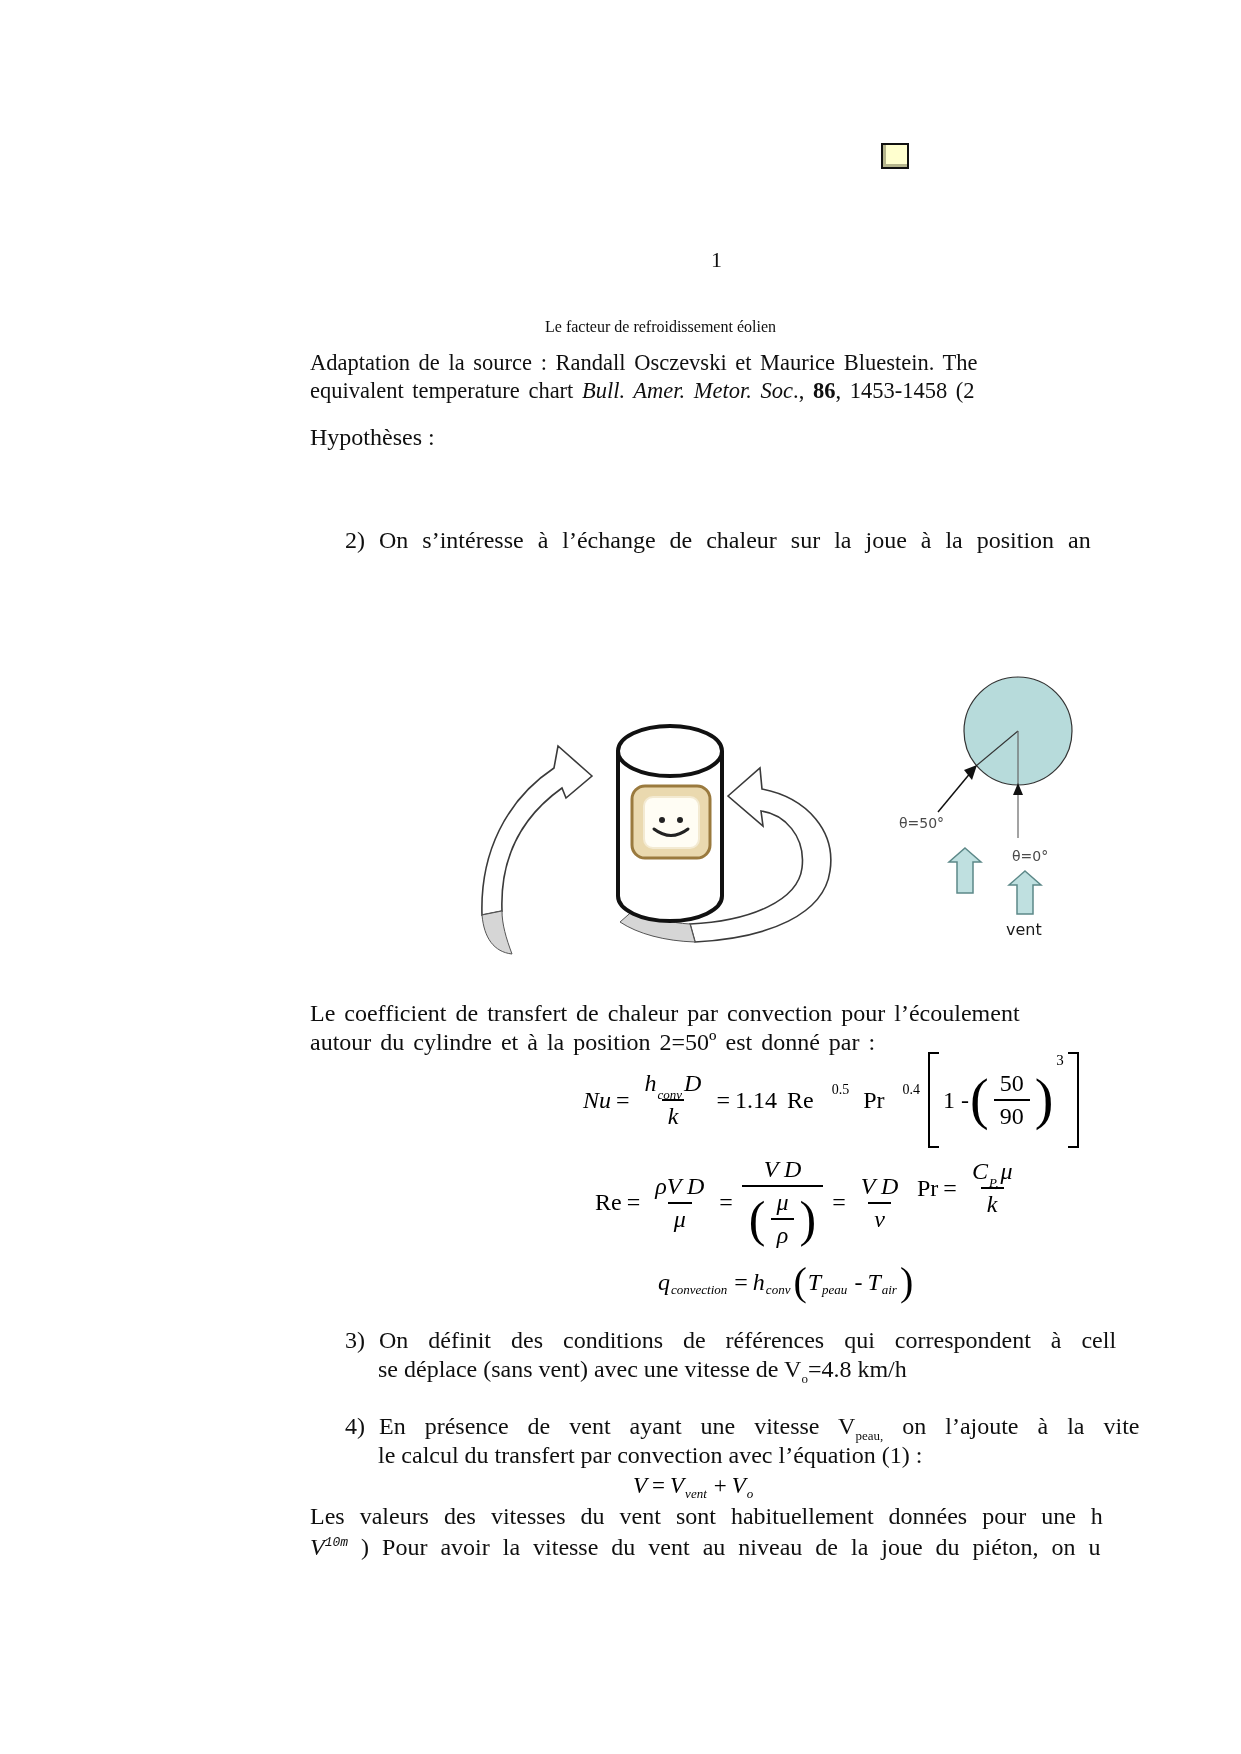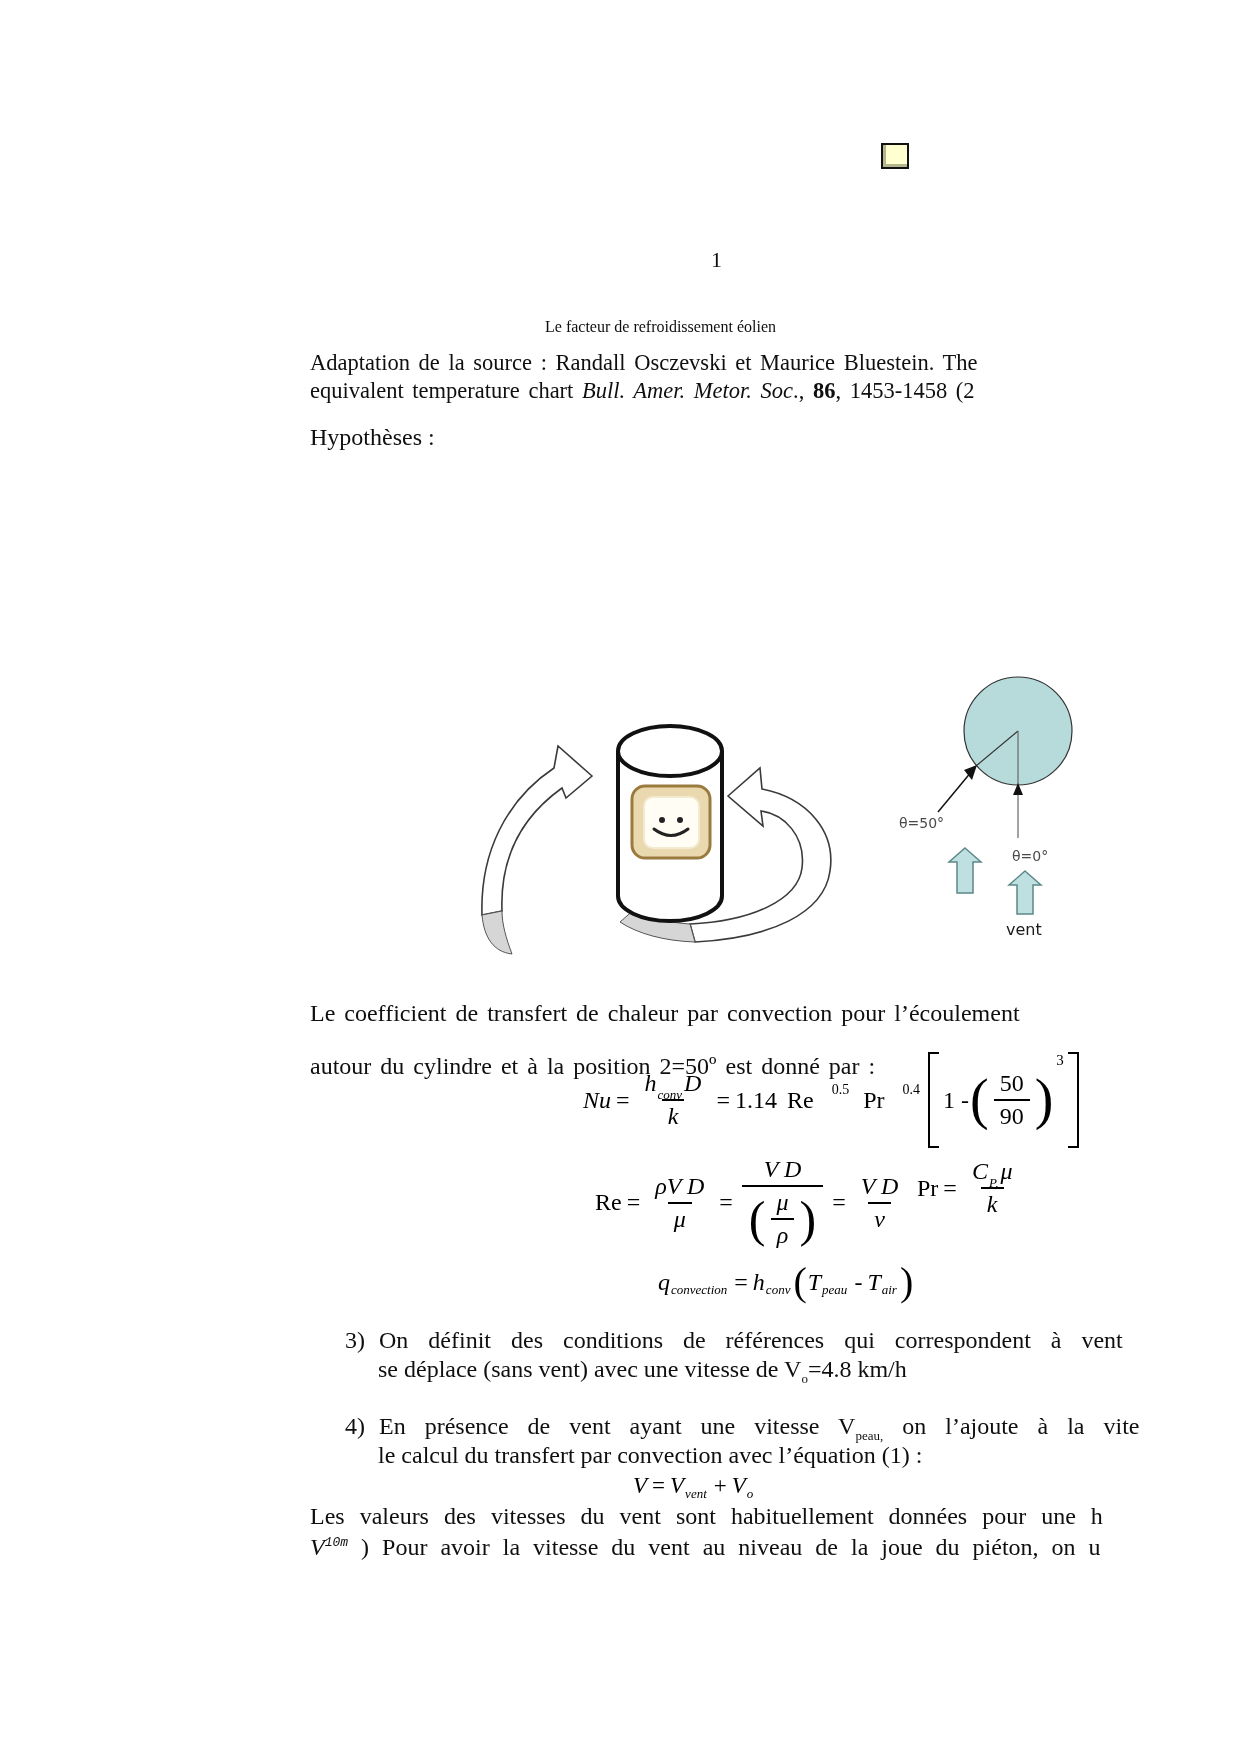--- a/index.html
+++ b/index.html
@@ -62,20 +62,21 @@
   <div class="ln pgnum" style="left:711px;top:247px;">1</div>
 
   <div class="ln title" style="left:545px;top:318px;">Le facteur de refroidissement éolien</div>
 
   <div class="ln cit" style="left:310px;top:350px;word-spacing:3px;">Adaptation de la source : Randall Osczevski et Maurice Bluestein. The</div>
   <div class="ln cit" style="left:310px;top:378px;word-spacing:3px;"><span>equivalent temperature chart </span><span class="it">Bull. Amer. Metor. Soc</span><span>., </span><span class="b">86</span><span>, 1453-1458 (2</span></div>
 
   <div class="ln" style="left:310px;top:424px;">Hypothèses :</div>
 
 
+  <div class="ln" style="left:345px;top:527px;word-spacing:8px;"><span>2)</span><span style="display:inline-block;width:14px;"></span><span>On s’intéresse à l’échange de chaleur sur  la joue à la position an</span></div>
 
   <svg class="fig" style="left:440px;top:628px;" width="680" height="345" viewBox="0 0 680 345">
 
     <path fill="#ffffff" stroke="#3a3a3a" stroke-width="1.6" d="M 288,168 L 320,140 L 322,161 C 368,170 396,204 390,243 C 384,286 330,310 255,314 L 250,296 C 312,293 358,272 362,240 C 366,208 344,186 321,183 L 323,198 Z"></path>
     <path stroke="#555" stroke-width="1" d="M 255,314 C 225,313 198,306 180,294 L 196,280 C 212,290 230,295 250,296 Z" fill="#d6d6d6"></path>
 
     <path fill="#ffffff" stroke="#3a3a3a" stroke-width="1.6" d="M 152,148 L 118,118 L 114,140 C 66,172 40,225 42,287 L 62,283 C 60,232 80,190 122,160 L 126,170 Z"></path>
     <path stroke="#555" stroke-width="1" d="M 42,287 C 44,310 54,324 72,326 C 66,310 62,296 62,283 Z" fill="#d6d6d6"></path>
 
     <path fill="#ffffff" stroke="#111111" stroke-width="4" d="M 178,123 L 178,268 A 52,25 0 0 0 282,268 L 282,123"></path>
@@ -95,21 +96,21 @@
     <polygon points="537,137 524,142 532,152" fill="#111111"></polygon>
     <text x="459" y="200" font-size="14" fill="#4a4a4a">θ=50°</text>
     <text x="572" y="233" font-size="14" fill="#4a4a4a">θ=0°</text>
 
     <polygon points="525,220 541,234 533,234 533,265 517,265 517,234 509,234" stroke-width="1.5" fill="#bfe0e0" stroke="#5c8888"></polygon>
     <polygon points="585,243 601,257 593,257 593,286 577,286 577,257 569,257" stroke-width="1.5" fill="#bfe0e0" stroke="#5c8888"></polygon>
     <text x="566" y="307" font-size="16" fill="#1a1a1a">vent</text>
   </svg>
 
   <div class="ln" style="left:310px;top:1000px;word-spacing:3px;text-align:right;">Le coefficient de transfert de chaleur par convection pour l’écoulement</div>
-  <div class="ln" style="left:310px;top:1029px;word-spacing:3px;margin-top:24px;">autour du cylindre et à la position 2=50º est donné par :</div>
+  <div class="ln" style="left:310px;top:1029px;word-spacing:3px;">autour du cylindre et à la position 2=50º est donné par :</div>
 
   <div class="eq" style="left:583px;top:1052px;height:96px;">
     <span>Nu</span>
     <span class="op">=</span>
     <span class="fr">
       <span class="n"><span>h</span><span class="sb">conv</span><span>D</span></span>
       <span class="d">k</span>
     </span>
     <span class="op">=</span>
     <span class="rm">1.14</span>
@@ -172,21 +173,21 @@
       <span class="sb">conv</span>
     <span class="par p1">(</span>
     <span>T</span>
       <span class="sb">peau</span>
     <span class="op">-</span>
     <span>T</span>
       <span class="sb">air</span>
     <span class="par p1">)</span>
   </div>
 
-  <div class="ln" style="left:345px;top:1327px;word-spacing:14px;"><span>3)</span><span style="display:inline-block;width:14px;"></span><span>On définit des conditions de références qui correspondent à vent</span></div>
+  <div class="ln" style="left:345px;top:1327px;word-spacing:14px;"><span>3)</span><span style="display:inline-block;width:14px;"></span><span>On définit des conditions de références qui correspondent à cell</span></div>
   <div class="ln" style="left:378px;top:1356px;"><span>se déplace (sans vent) avec une vitesse de V</span><sub class="small">o</sub><span>=4.8 km/h</span></div>
 
   <div class="ln" style="left:345px;top:1413px;word-spacing:13px;"><span>4)</span><span style="display:inline-block;width:14px;"></span><span>En présence de vent ayant une vitesse V</span><sub class="small">peau,</sub><span> on l’ajoute  à la vite</span></div>
   <div class="ln" style="left:378px;top:1442px;">le calcul du transfert par convection avec l’équation (1) :</div>
 
   <div class="eq" style="left:633px;top:1468px;height:36px;font-size:23px;">
     <span>V</span>
     <span class="op">=</span>
     <span>V</span>
       <span class="sb">vent</span>

